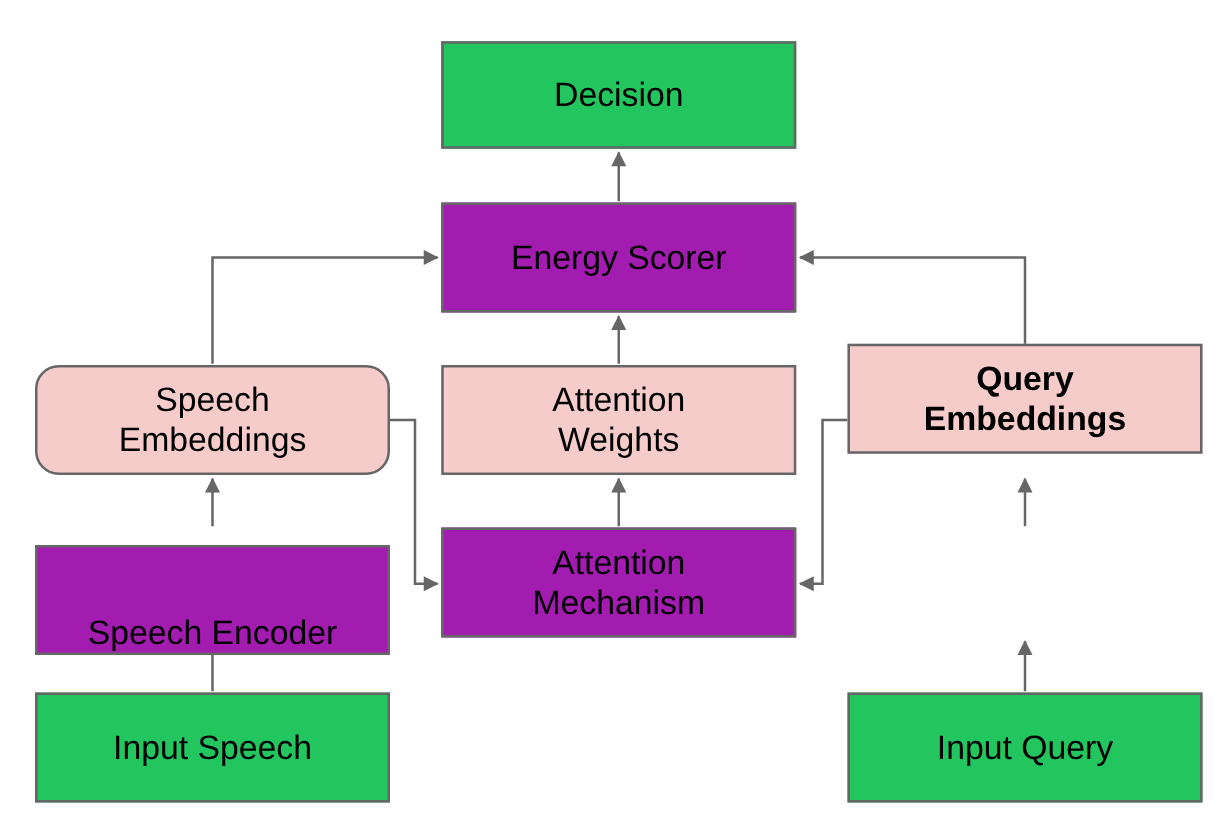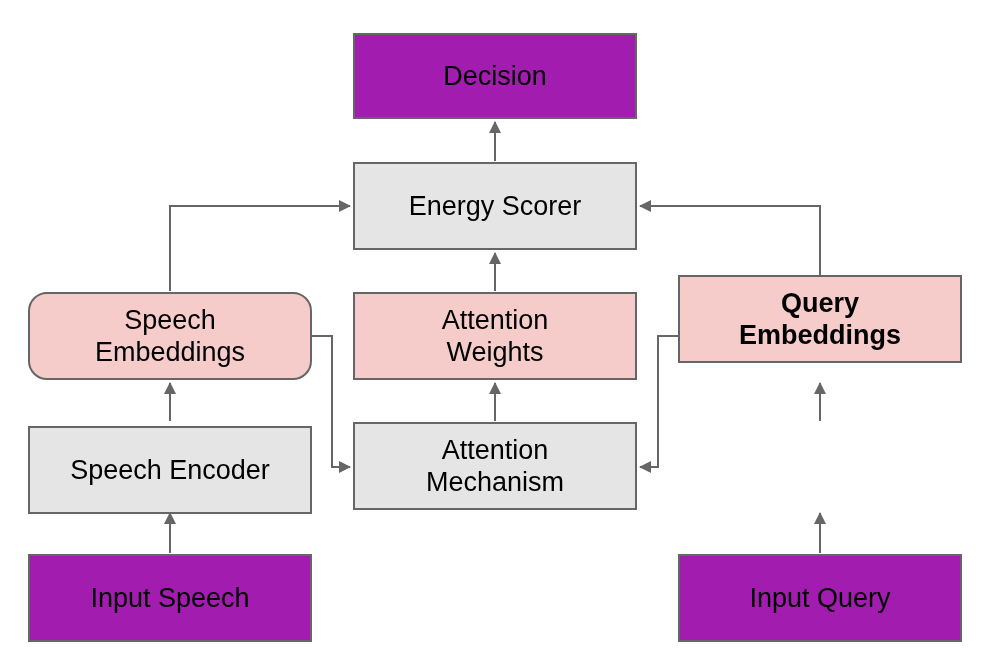--- a/index.html
+++ b/index.html
@@ -37,22 +37,22 @@
     align-items: center;
     justify-content: center;
     text-align: center;
     font-size: 27px;
     line-height: 1.2;
     color: #000000;
   }
   .node .label {
     white-space: pre-line;
   }
-  .fill-gray   { background: #a21caf; }
-  .fill-yellow { background: #e5e5e5; }
+  .fill-gray   { background: #22c55e; }
+  .fill-yellow { background: #a21caf; }
   .fill-red    { background: #f6cccb; }
 </style>
 </head>
 <body>
 
 <div class="canvas">
 
   <svg class="connectors" width="984" height="671" viewBox="0 0 984 671" xmlns="http://www.w3.org/2000/svg">
     <defs>
       <marker id="arrow" markerUnits="userSpaceOnUse" markerWidth="16" markerHeight="16" refX="12" refY="7" orient="auto">
@@ -93,21 +93,21 @@
   </div>
   <div class="node fill-red" style="left:353px; top:292px;">
     <span class="label">Attention
 Weights</span>
   </div>
   <div class="node fill-red" style="left:678px; top:275px;font-weight:bold;">
     <span class="label">Query
 Embeddings</span>
   </div>
 
-  <div class="node fill-yellow" style="left:28px; top:426px;">
+  <div class="node fill-yellow" style="left:28px; top:436px;align-items:flex-end;">
     <span class="label">Speech Encoder</span>
   </div>
   <div class="node fill-yellow" style="left:353px; top:422px;">
     <span class="label">Attention
 Mechanism</span>
   </div>
 
   <div class="node fill-gray" style="left:28px; top:554px;">
     <span class="label">Input Speech</span>
   </div>

